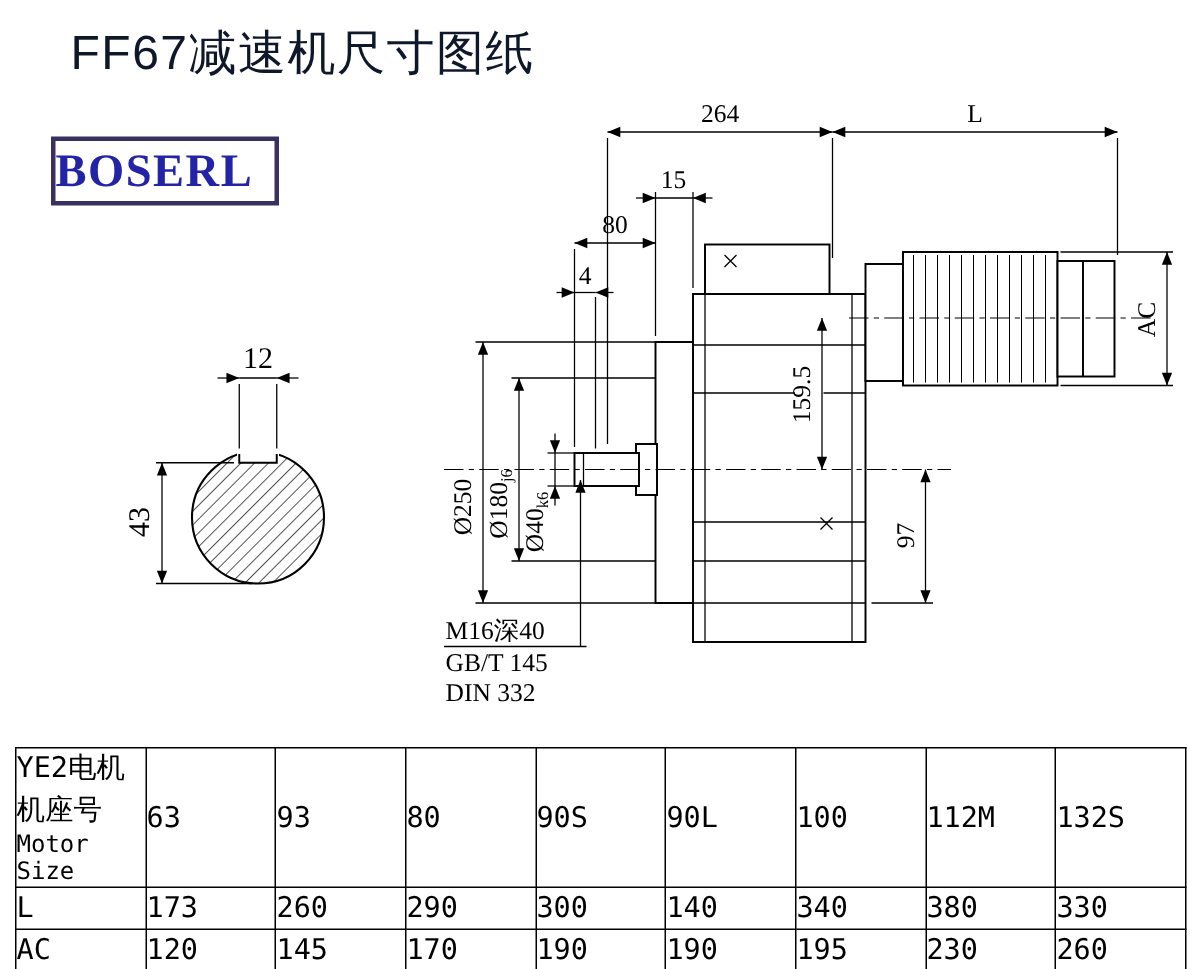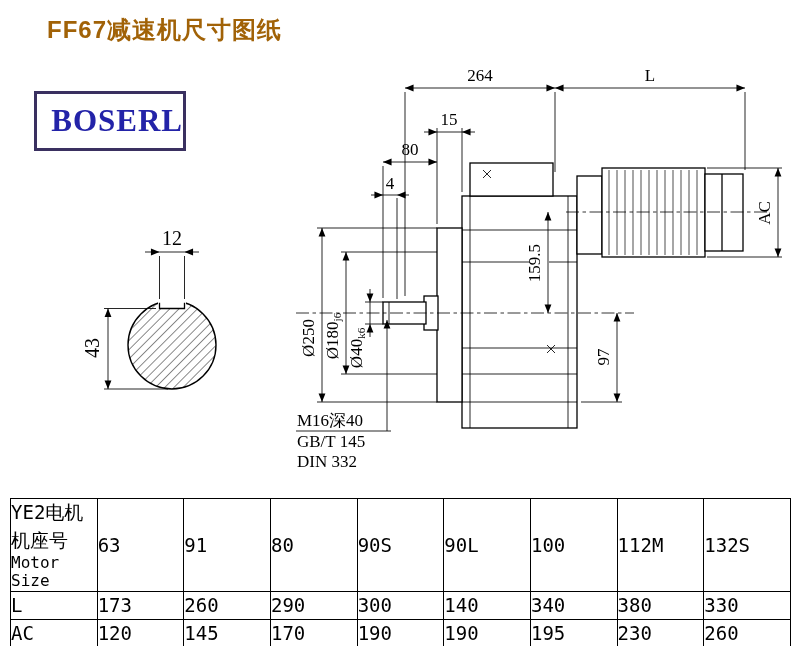--- a/index.html
+++ b/index.html
@@ -1,22 +1,22 @@
 <!DOCTYPE html>
 <html><head>
 <meta charset="utf-8">
 <style>
   * { margin:0; padding:0; box-sizing:border-box; }
   html,body { width:800px; height:646px; background:#fff; font-family:"Liberation Sans", sans-serif; }
   .page { position:relative; width:800px; height:646px; background:#fff; overflow:hidden; }
 
-  .title { position:absolute; left:47px; top:14px; font-size:24px; font-weight:bold; color:#a16207; letter-spacing:1px; }
-
-  .logo { position:absolute; left:34px; top:91px; width:152px; height:60px; border:3px solid #3a3060;
-          display:flex; align-items:center; justify-content:flex-end; background:#fff; }
+  .title { position:absolute; left:47px; top:14px; font-size:32px; font-weight:normal; color:#0f172a; letter-spacing:1px; }
+
+  .logo { position:absolute; left:34px; top:91px; width:152px; height:46px; border:3px solid #3a3060;
+          display:flex; align-items:center; justify-content:flex-start; background:#fff; }
   .logo span { font-family:"Liberation Serif", serif; font-size:31px; font-weight:bold; color:#2323a8; letter-spacing:1px; }
 
   svg.drawing { position:absolute; left:0; top:0; }
 
   .geo  { stroke:#000; stroke-width:1.3; fill:none; }
   .geow { stroke:#000; stroke-width:1.3; fill:#fff; }
   .fin line { stroke:#000; stroke-width:0.7; }
   .inner { stroke:#000; stroke-width:0.85; fill:none; }
   .dim { stroke:#000; stroke-width:0.85; fill:none; }
   .cl  { stroke:#000; stroke-width:0.8; fill:none; stroke-dasharray:13 3.5 3.5 3.5; }
@@ -217,21 +217,21 @@
         <col>
         <col>
     </colgroup>
     <thead>
       <tr>
         <th>
           <div class="hdr-cn">YE2电机机座号</div>
           <div class="hdr-en">Motor Size</div>
         </th>
         <th>63</th>
-        <th>91</th>
+        <th>93</th>
         <th>80</th>
         <th>90S</th>
         <th>90L</th>
         <th>100</th>
         <th>112M</th>
         <th>132S</th>
       </tr>
     </thead>
     <tbody>
       <tr>

